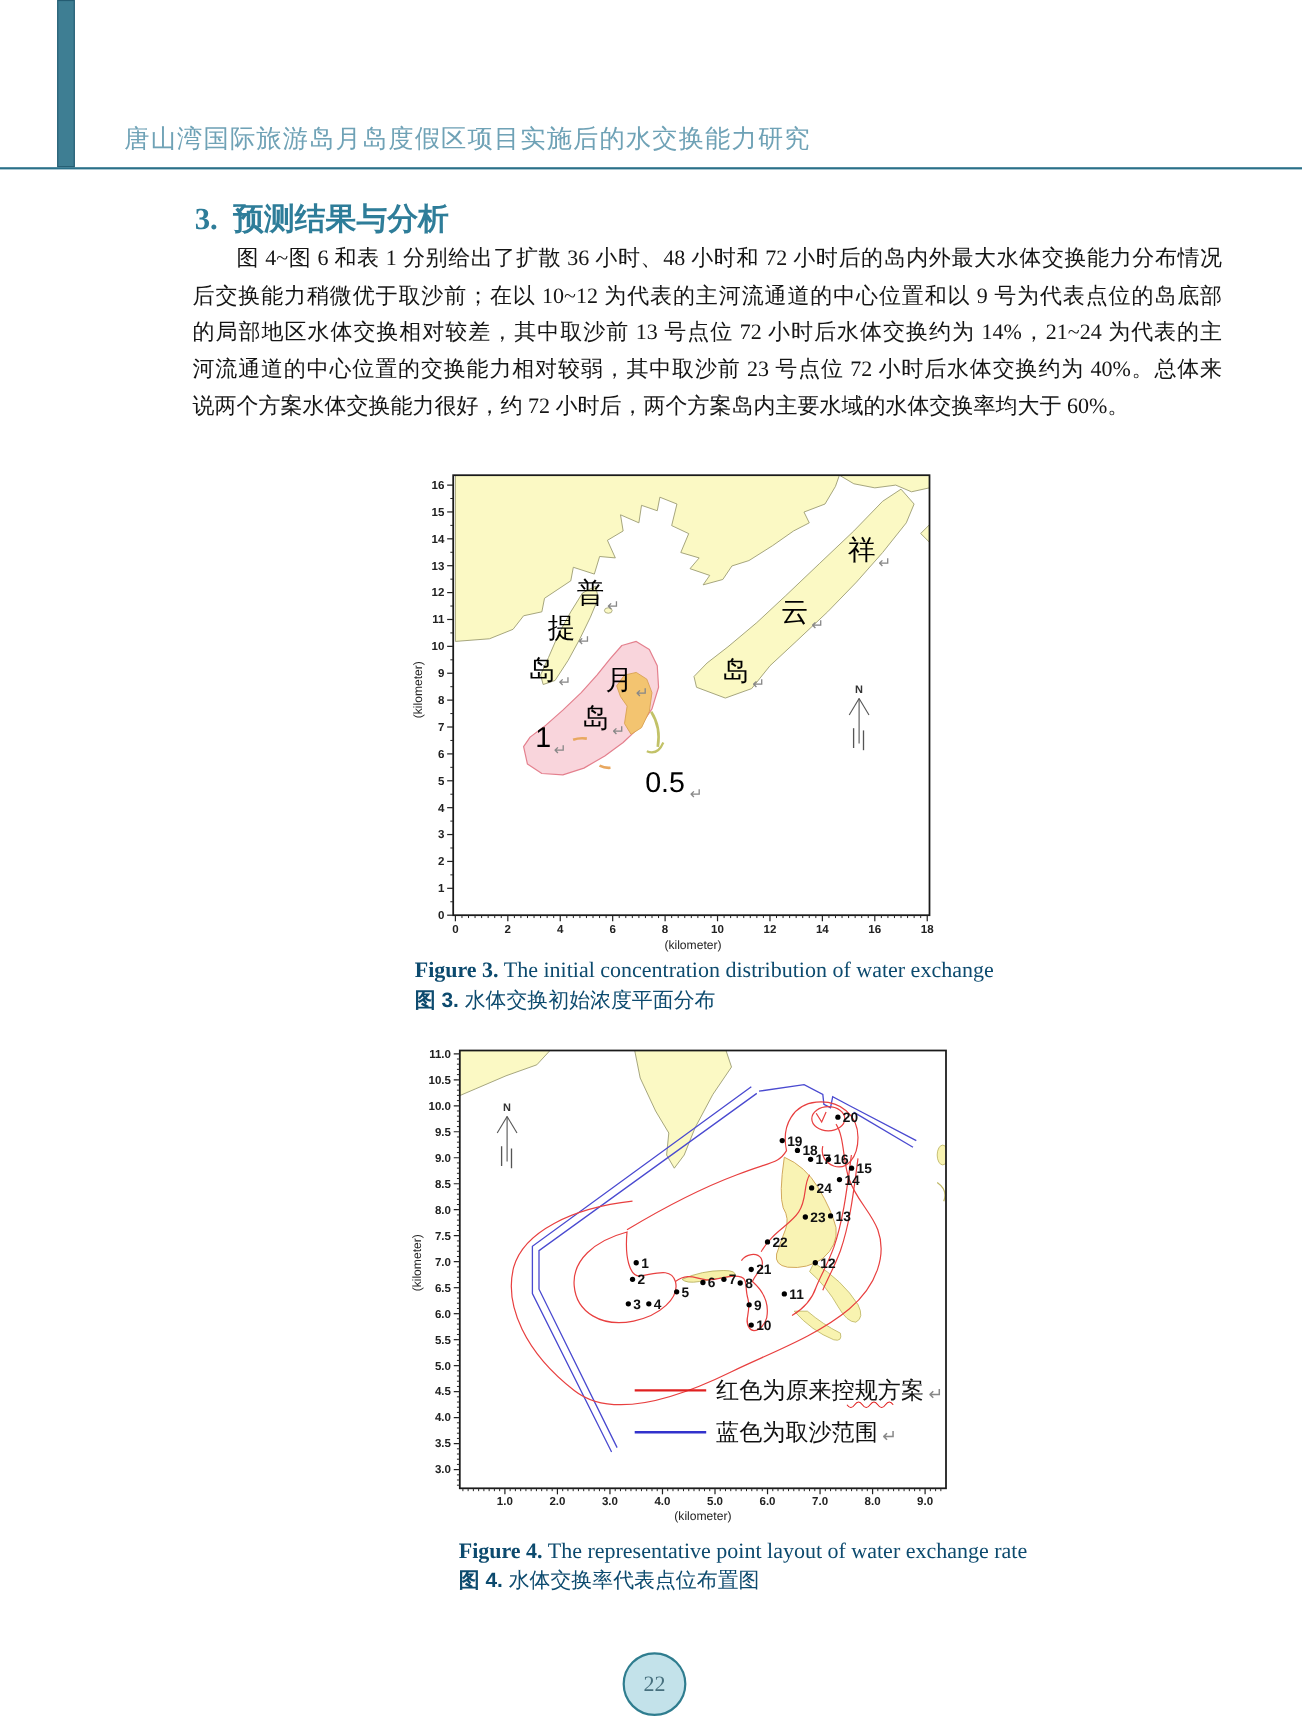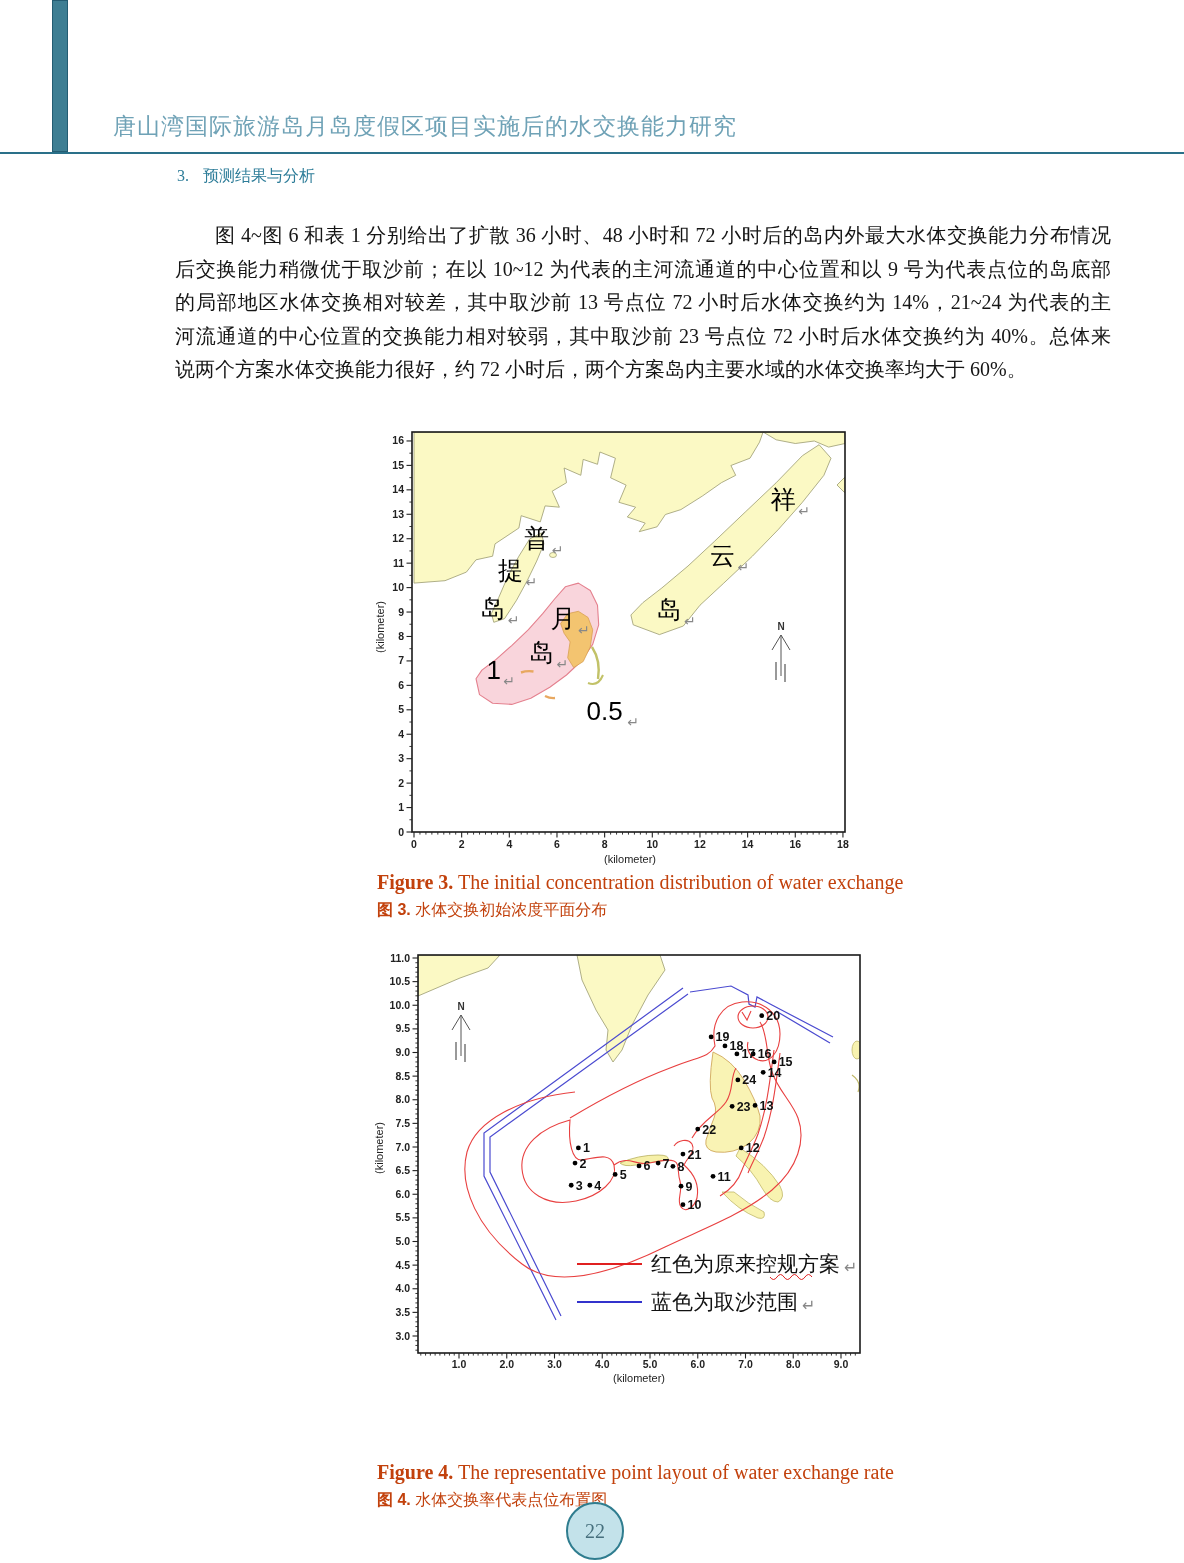--- a/index.html
+++ b/index.html
@@ -7,37 +7,37 @@
     width:1184px;height:1563px;position:relative;background:#ffffff;
     font-family:"Liberation Serif","DejaVu Serif",serif;color:#111;
     overflow:hidden;
   }
   .abs{position:absolute;}
   
   #top-bar{left:52px;top:0;width:16px;height:152px;background:#3e7e93;border:1px solid #245c72;box-sizing:border-box;}
   #header-title{left:113px;top:111px;font-size:23px;color:#6fa2b6;letter-spacing:1px;font-family:"Liberation Serif","DejaVu Serif",serif;}
   #header-rule{left:0;top:152px;width:1184px;height:2px;background:#2a7089;}
   
-  #section-heading{left:177px;top:166px;font-size:16px;font-weight:normal;color:#2e7d99;font-family:"Liberation Sans","DejaVu Sans",sans-serif;}
+  #section-heading{left:177px;top:180px;font-size:28px;font-weight:bold;color:#2e7d99;font-family:"Liberation Sans","DejaVu Sans",sans-serif;}
   #section-heading .num{margin-right:14px;font-family:"Liberation Serif","DejaVu Serif",serif;}
   
   #paragraph{left:175px;top:219px;width:936px;font-size:20px;line-height:33.5px;color:#151515;}
   .pline{text-align:justify;text-align-last:justify;white-space:nowrap0;}
   .pline.first{text-indent:2em;}
   .pline.last{text-align-last:left;}
   
   .fig-wrap{overflow:visible;}
   #fig3-wrap{left:360px;top:425px;width:520px;height:445px;}
   #fig4-wrap{left:370px;top:950px;width:515px;height:440px;}
   svg text{font-family:"Liberation Sans","DejaVu Sans",sans-serif;}
-  .caption{left:377px;font-size:20px;line-height:27px;color:#c2410c;}
+  .caption{left:377px;font-size:20px;line-height:27px;color:#0c4a6e;}
   #fig3-caption{top:869px;}
-  #fig4-caption{top:1459px;}
+  #fig4-caption{top:1397px;margin-left:40px;}
   .caption .b{font-weight:bold;}
-  .caption .zh{font-family:"Liberation Sans","DejaVu Sans",sans-serif;font-size:16px;}
+  .caption .zh{font-family:"Liberation Sans","DejaVu Sans",sans-serif;font-size:19px;}
   .caption .zh .b{font-weight:bold;}
   
   #page-badge{left:566px;top:1502px;width:58px;height:58px;border-radius:50%;
     background:#c3e2ea;border:2px solid #2f7d8f;box-sizing:border-box;
     display:flex;align-items:center;justify-content:center;
     font-size:20px;color:#47707e;font-family:"Liberation Serif","DejaVu Serif",serif;}
 </style>
 </head>
 <body>
 

